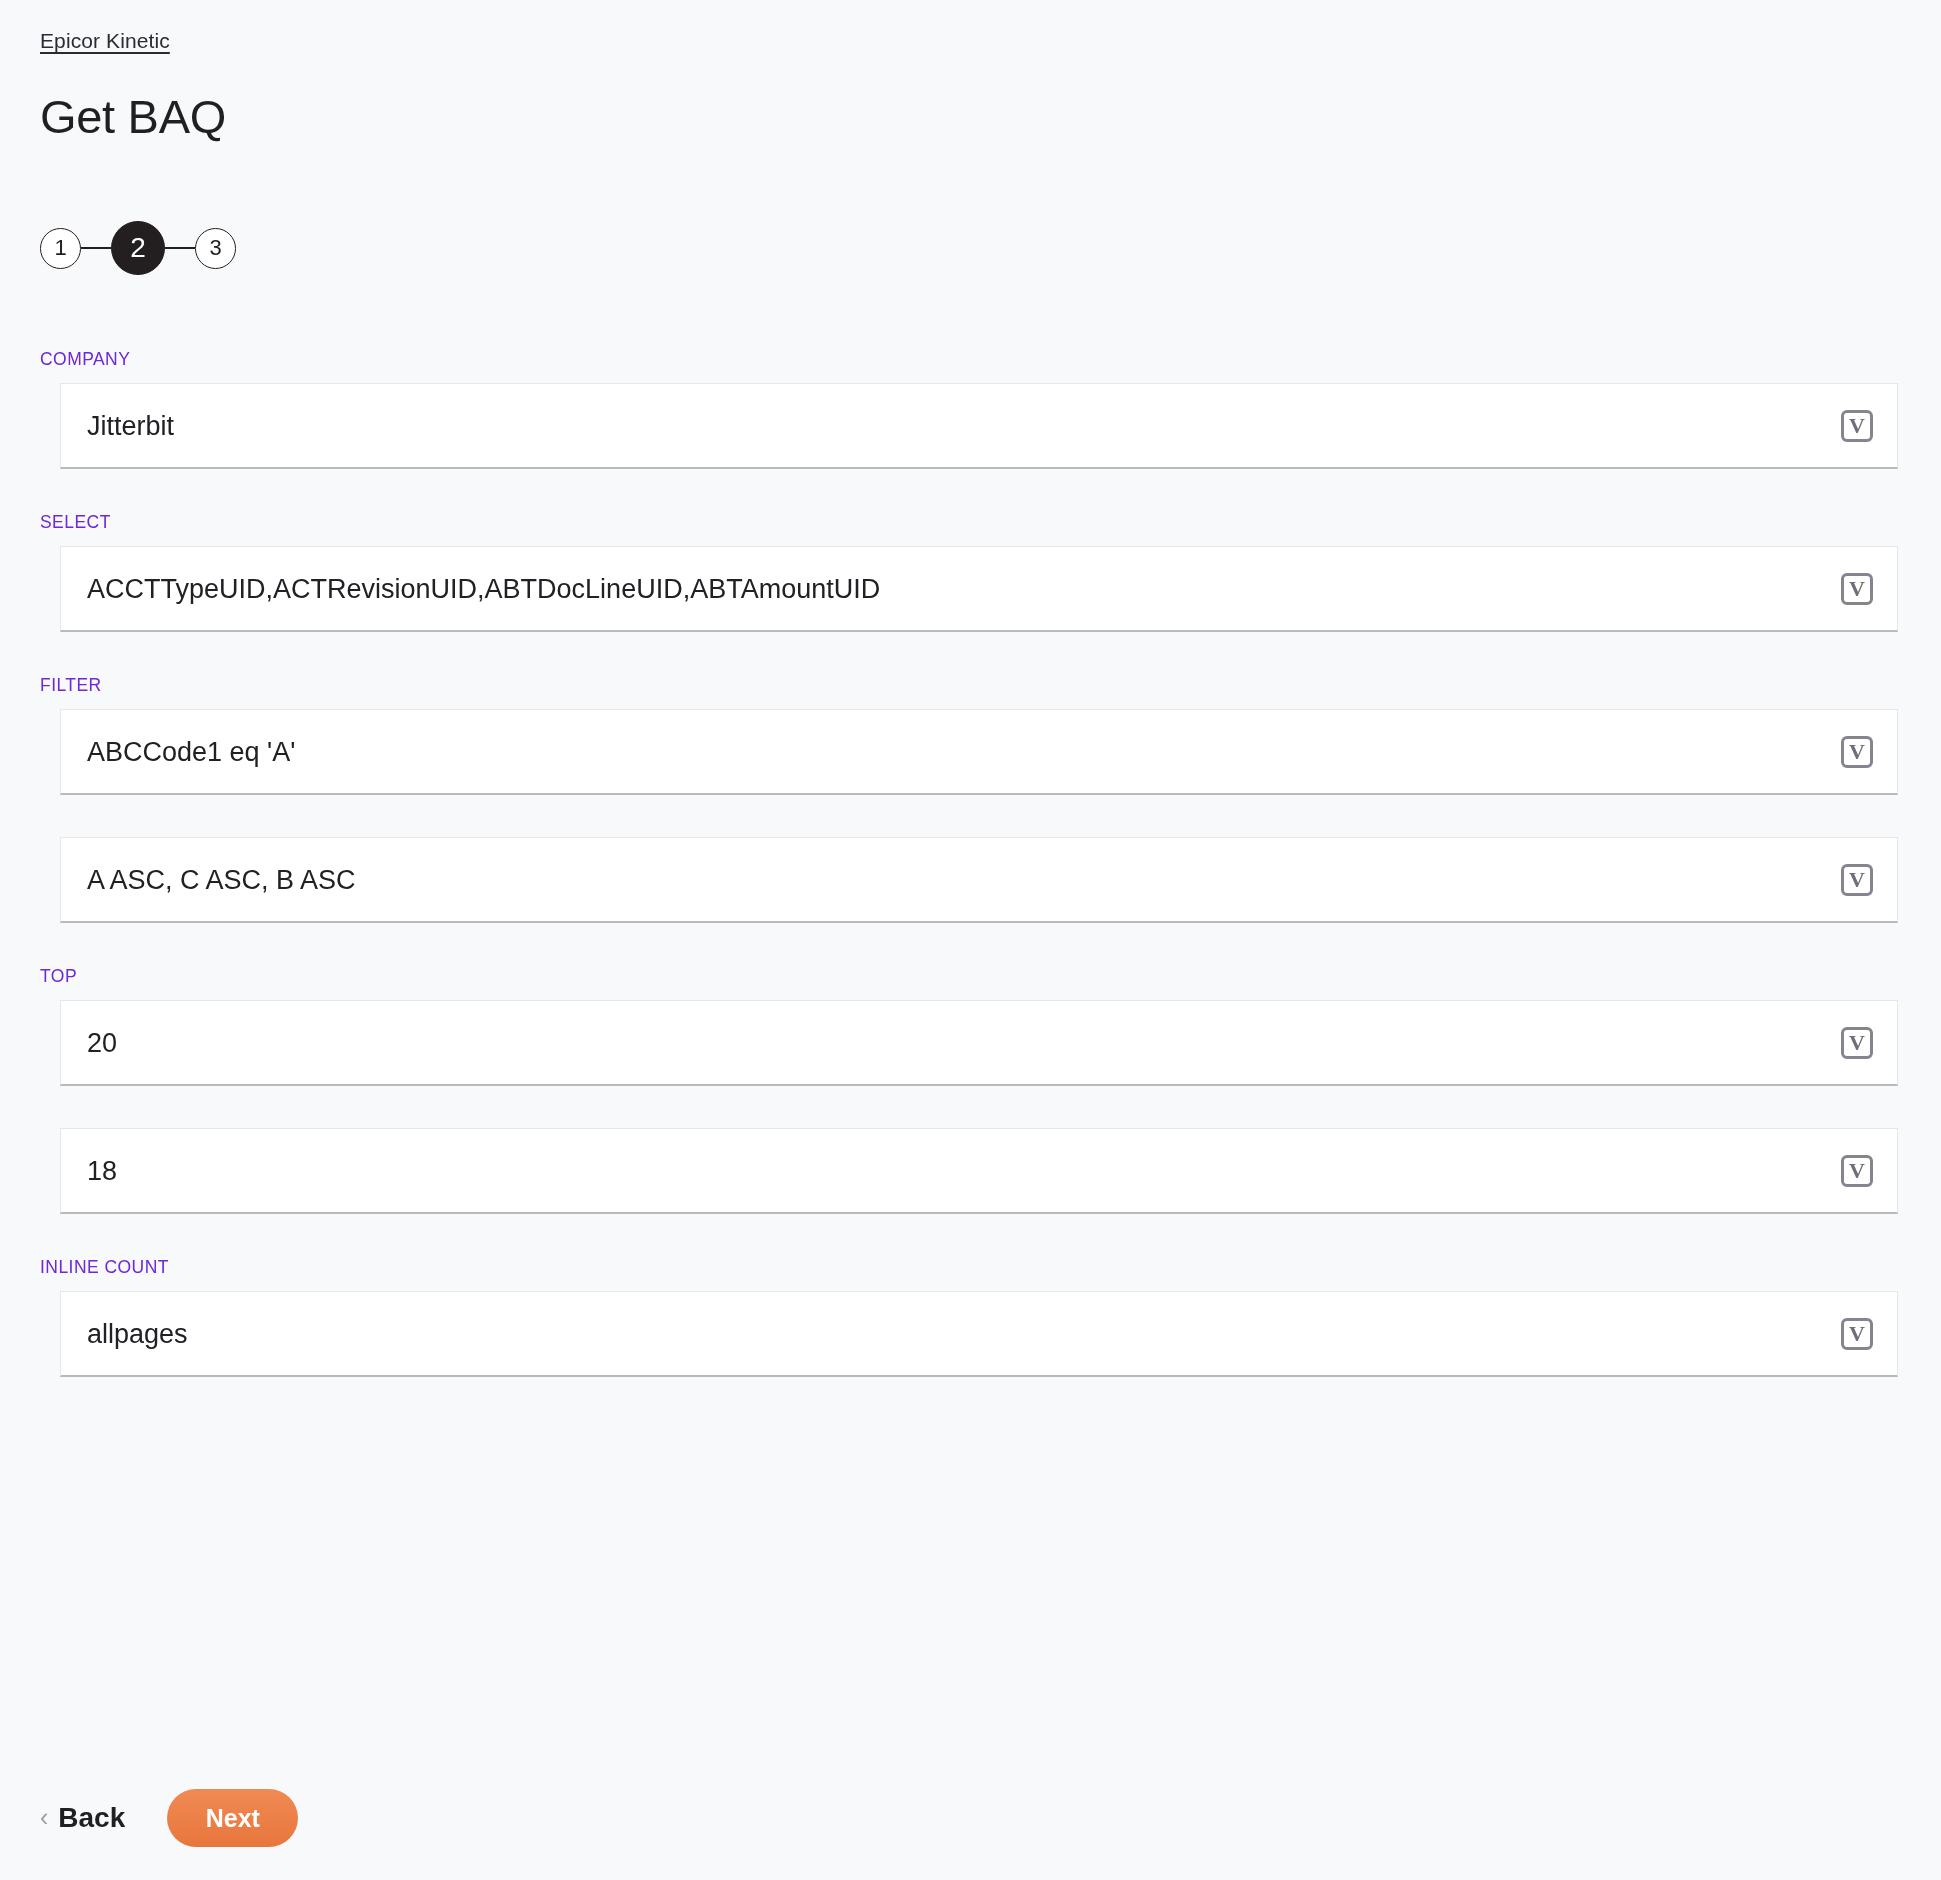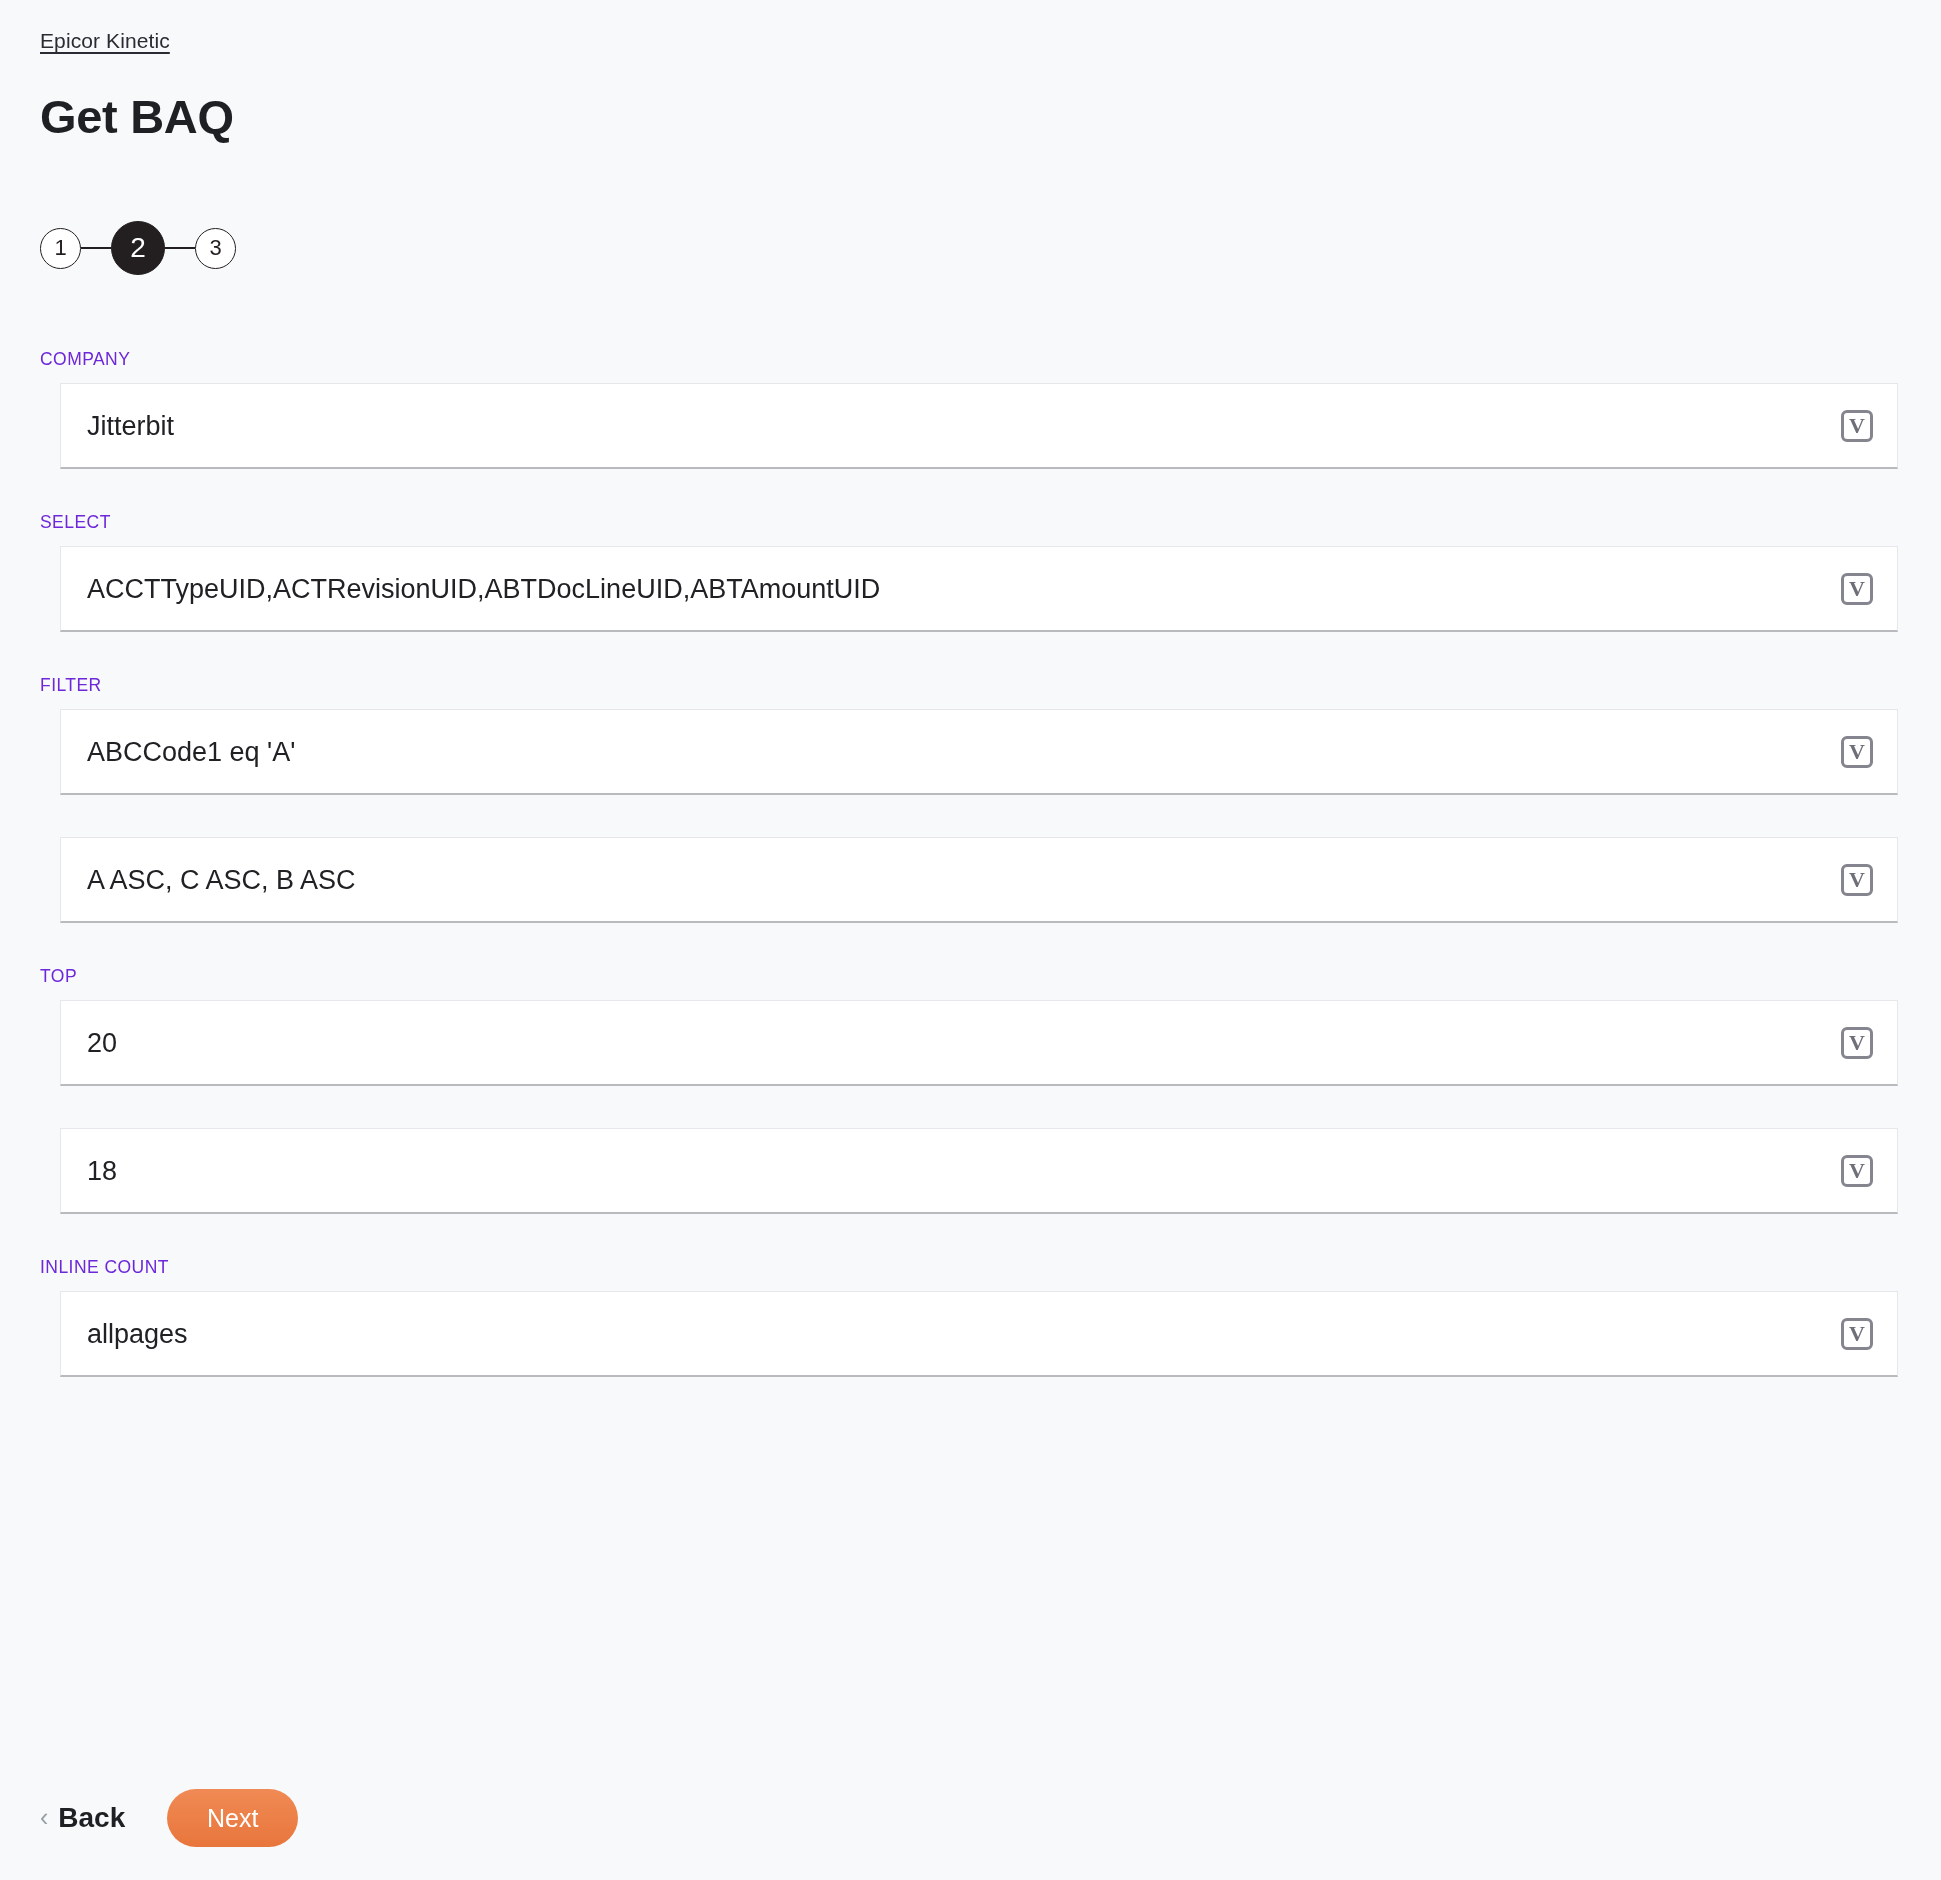--- a/index.html
+++ b/index.html
@@ -34,21 +34,21 @@
     letter-spacing: 0.1px;
   }
 
   
   .page-title {
     position: absolute;
     left: 40px;
     top: 88px;
     font-size: 47px;
     line-height: 58px;
-    font-weight: 700;
+    font-weight: 400;
     color: #1f2023;
     letter-spacing: -0.3px;
   }
 
   
   .stepper {
     position: absolute;
     left: 40px;
     top: 218px;
     display: flex;
@@ -185,21 +185,21 @@
   }
 
   .btn {
     border: none;
     border-radius: 34px;
     height: 58px;
     padding: 0 34px;
     font-size: 25px;
     line-height: 1;
     color: #ffffff;
-    font-weight: 400;
+    font-weight: 700;
     cursor: pointer;
     font-family: "Liberation Sans", sans-serif;
     display: inline-flex;
     align-items: center;
     justify-content: center;
   }
   .btn-next {
     background: linear-gradient(180deg, #f08a54 0%, #e8763c 100%);
     min-width: 131px;
     margin-right: 43px;

